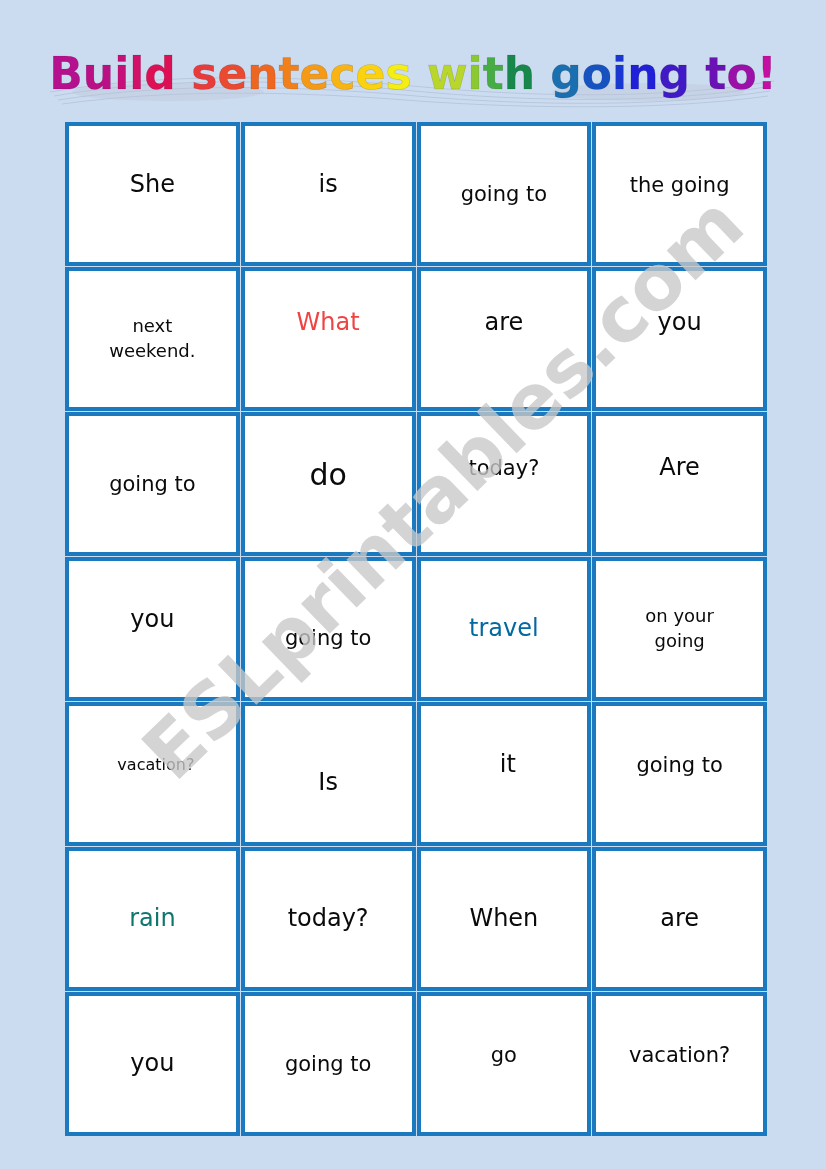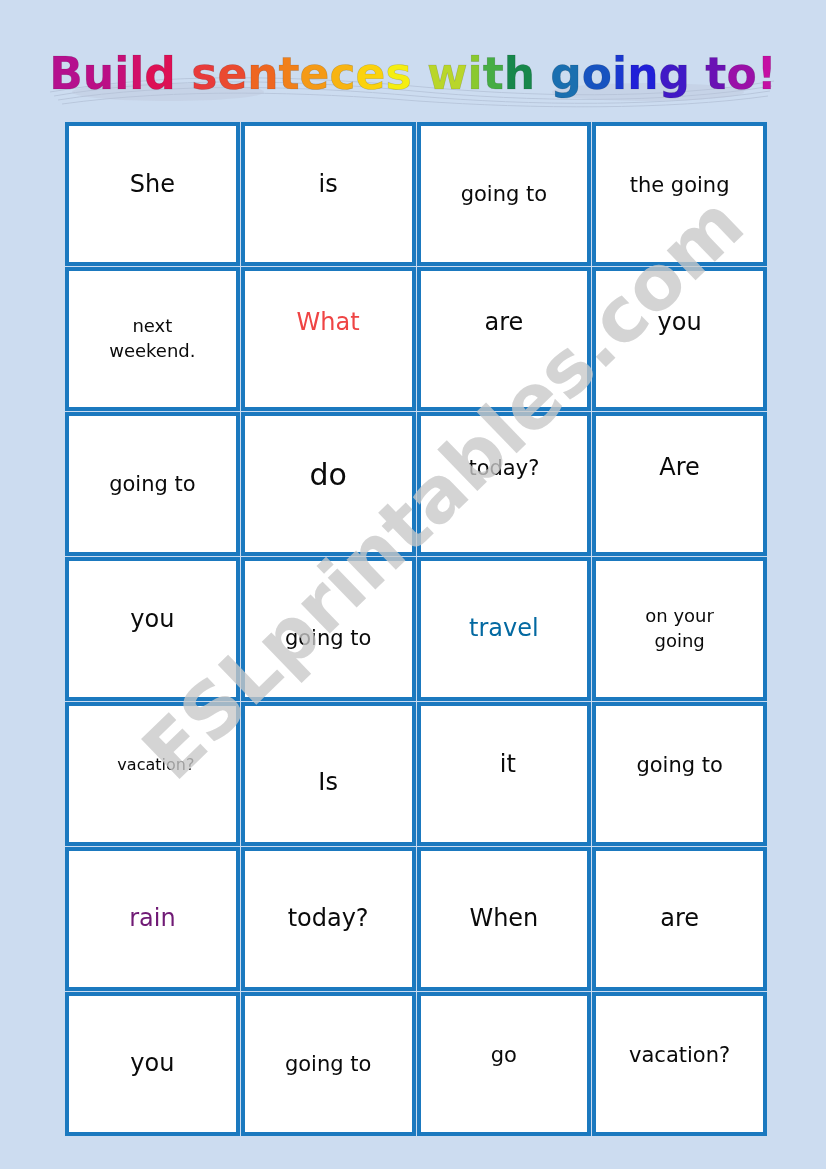--- a/index.html
+++ b/index.html
@@ -176,21 +176,21 @@
     <div class="card" style="border-color: rgb(27, 121, 191); background: rgb(255, 255, 255);">
       <div class="card-text sz-lg v-dn" style="color: rgb(10, 10, 10);">Is</div>
     </div>
     <div class="card" style="border-color: rgb(27, 121, 191); background: rgb(255, 255, 255); padding-left: 8px;">
       <div class="card-text sz-lg v-up-sm" style="color: rgb(10, 10, 10);">it</div>
     </div>
     <div class="card" style="border-color: rgb(27, 121, 191); background: rgb(255, 255, 255);">
       <div class="card-text sz-md v-up-sm" style="color: rgb(10, 10, 10);">going to</div>
     </div>
     <div class="card" style="border-color: rgb(27, 121, 191); background: rgb(255, 255, 255);">
-      <div class="card-text sz-lg " style="color: #701a75;">rain</div>
+      <div class="card-text sz-lg " style="color: #0f766e;">rain</div>
     </div>
     <div class="card" style="border-color: rgb(27, 121, 191); background: rgb(255, 255, 255);">
       <div class="card-text sz-lg " style="color: rgb(10, 10, 10);">today?</div>
     </div>
     <div class="card" style="border-color: rgb(27, 121, 191); background: rgb(255, 255, 255);">
       <div class="card-text sz-lg " style="color: rgb(10, 10, 10);">When</div>
     </div>
     <div class="card" style="border-color: rgb(27, 121, 191); background: rgb(255, 255, 255);">
       <div class="card-text sz-lg " style="color: rgb(10, 10, 10);">are</div>
     </div>

